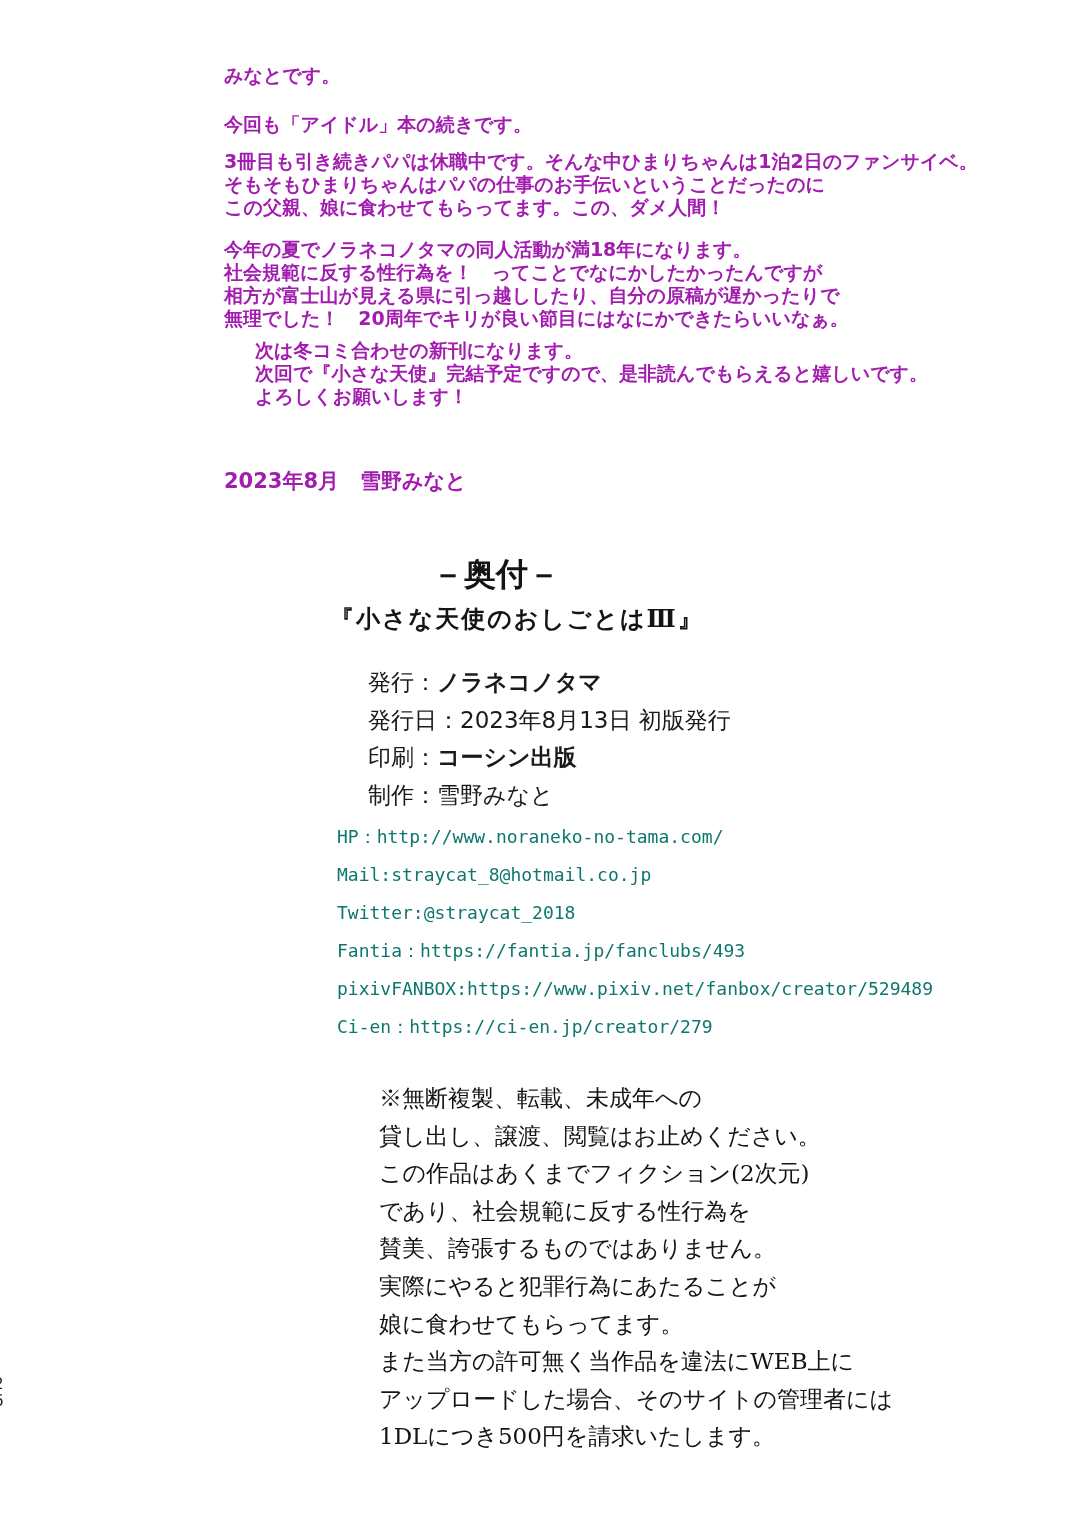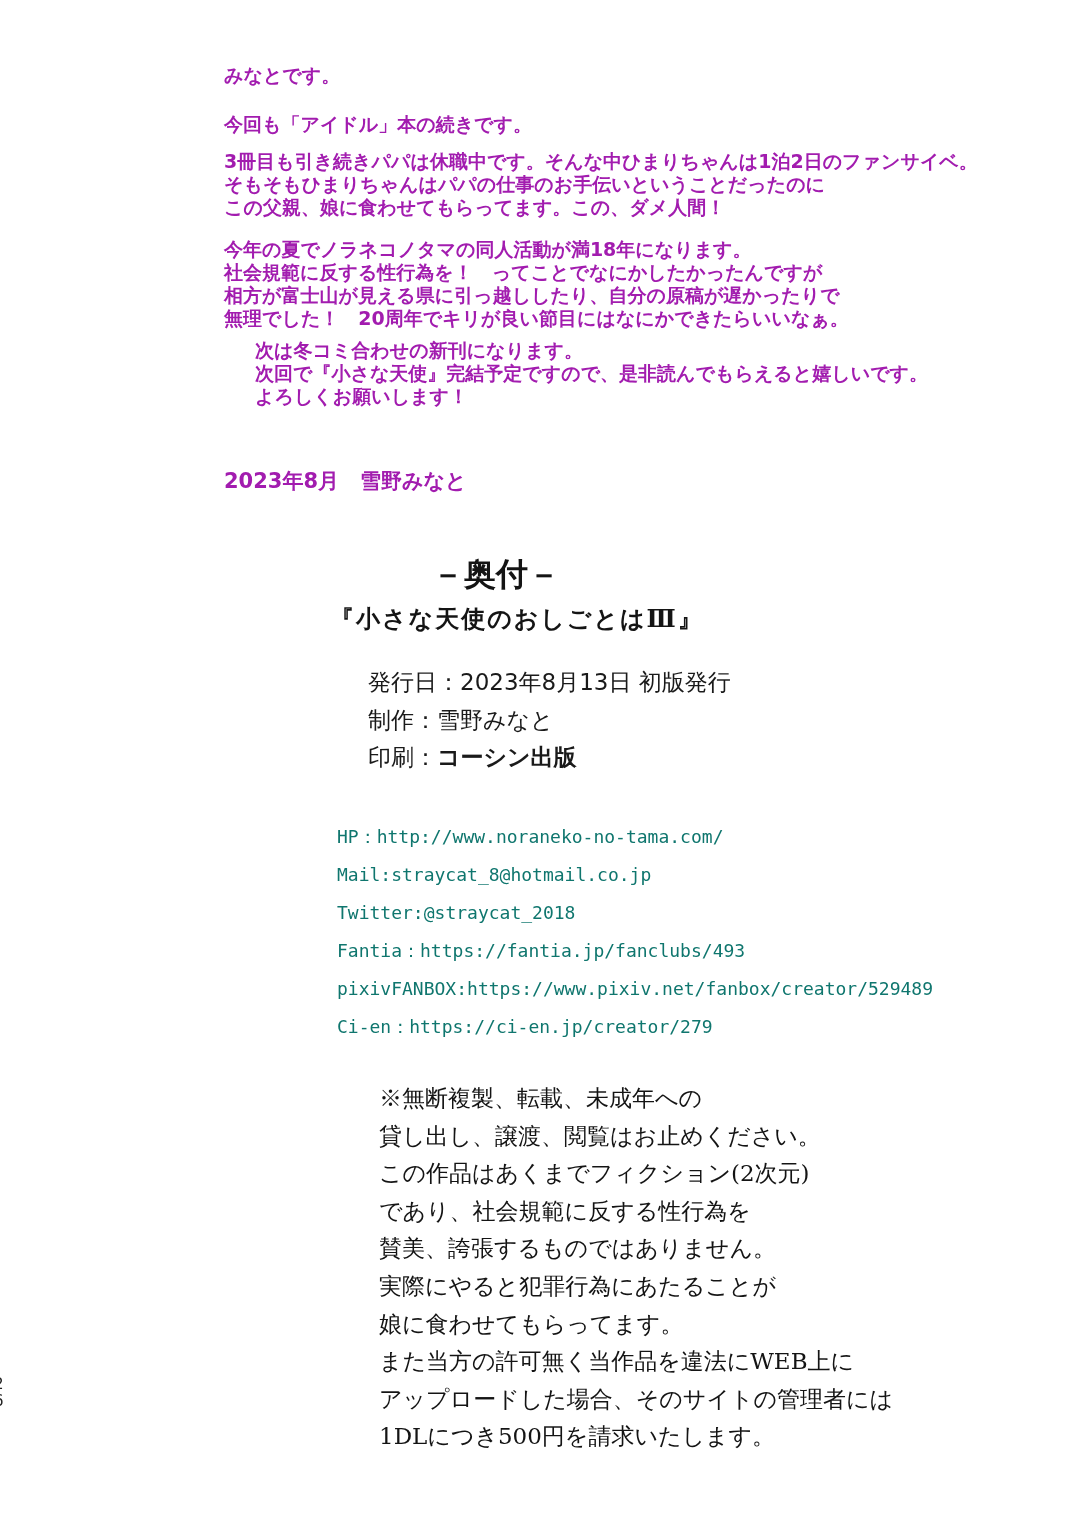--- a/index.html
+++ b/index.html
@@ -103,27 +103,30 @@
   </div>
 
   <div class="abs letter-text signature" style="left:224px; top:470px;">2023年8月　雪野みなと</div>
 
   <div class="abs serif-title okuzuke-heading" style="left:432px; top:553px;">－奥付－</div>
 
   <div class="abs serif-title book-title" style="left:330px; top:603px;">『小さな天使のおしごとはⅢ』</div>
 
   <div class="abs" style="left:368px; top:664px;">
     <div class="detail-line">
+      <span>発行：</span><span class="val-bold">ノラネコノタマ</span>
+    </div>
+    <div class="detail-line">
       <span>発行日：</span><span>2023年8月13日 初版発行</span>
     </div>
     <div class="detail-line">
-      <span>制作：</span><span>雪野みなと</span>
+      <span>印刷：</span><span class="val-bold">コーシン出版</span>
     </div>
     <div class="detail-line">
-      <span>印刷：</span><span class="val-bold">コーシン出版</span>
+      <span>制作：</span><span>雪野みなと</span>
     </div>
   </div>
 
   <div class="abs" style="left:337px; top:818px;">
     <div class="link-line">
       <span>HP：</span><span>http://www.noraneko-no-tama.com/</span>
     </div>
     <div class="link-line">
       <span>Mail:</span><span>straycat_8@hotmail.co.jp</span>
     </div>

